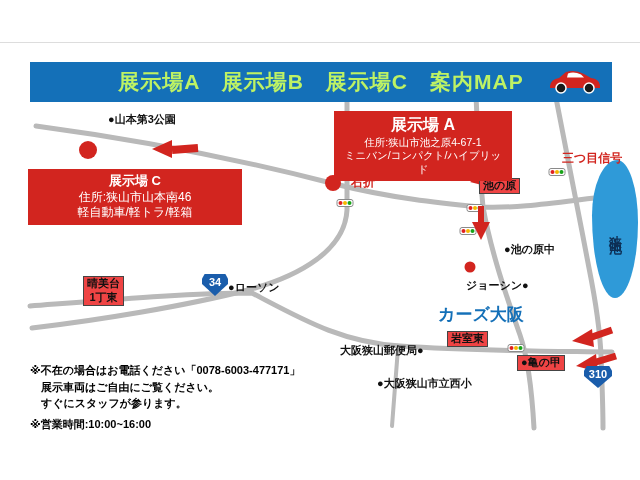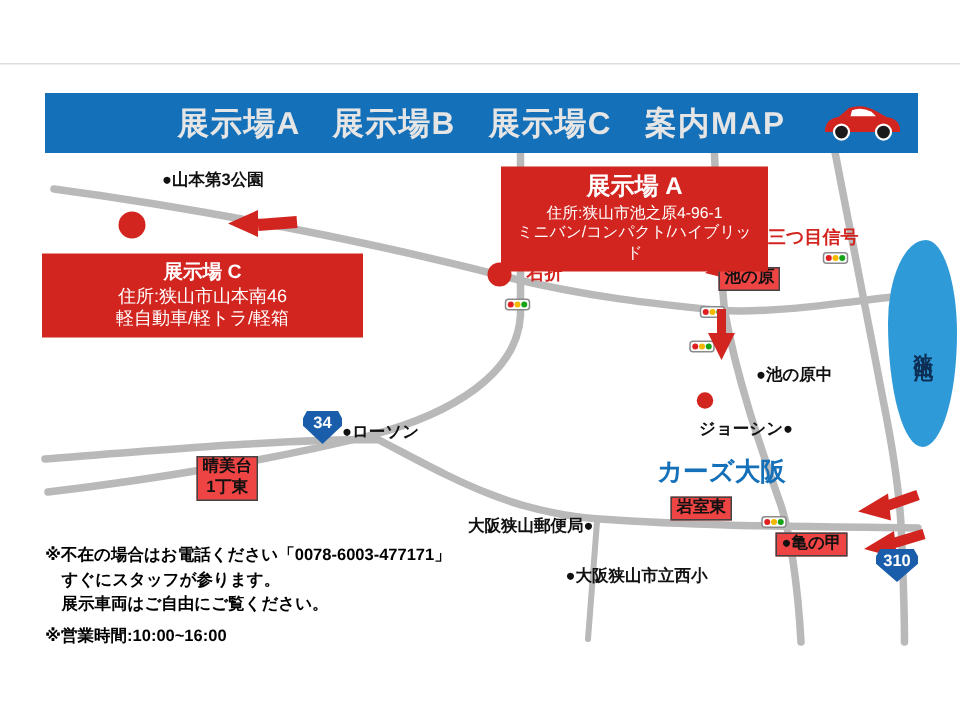--- a/index.html
+++ b/index.html
@@ -8,21 +8,21 @@
     font-family:"Liberation Sans","DejaVu Sans",sans-serif;
   }
   .topline{position:absolute;left:0;top:42px;width:640px;height:1px;background:#ddd;}
 
   
   .header{
     position:absolute;left:30px;top:62px;width:582px;height:40px;z-index:6;
     background:var(--header_blue,#1470b8);
     display:flex;align-items:center;justify-content:center;
   }
-  .header-title{color:#e5e5e5;font-weight:bold;font-size:21px;letter-spacing:1px;white-space:nowrap;}
+  .header-title{color:#bef264;font-weight:bold;font-size:21px;letter-spacing:1px;white-space:nowrap;}
   .car-wrap{position:absolute;right:8px;top:5px;}
 
   
   .maplayer{position:absolute;left:0;top:0;z-index:1;}
   .road{fill:none;stroke:var(--road_gray,#b9b9b9);stroke-width:5;stroke-linecap:round;}
   .road.thin{stroke-width:4;}
   .tl-box{fill:#fff;stroke:#8a8a8a;stroke-width:1;}
   .redfill{fill:var(--accent_red,#d2251f);}
   .redline{stroke:var(--accent_red,#d2251f);fill:none;}
 
@@ -148,51 +148,51 @@
         <path d="M6 19 Q7 12 15 11 L22 5 Q31 2 40 7 L47 11 Q55 12 56 18 L56 21 L6 21 Z" fill="#d2251f"></path>
         <path d="M24 6.5 Q30 4 37 7.5 L40 10.5 L23 10.5 Z" fill="#ffffff"></path>
         <circle cx="17" cy="21" r="5" fill="#1a1a1a" stroke="#fff" stroke-width="1.5"></circle>
         <circle cx="45" cy="21" r="5" fill="#1a1a1a" stroke="#fff" stroke-width="1.5"></circle>
       </svg>
     </span>
   </div>
 
   <div class="site-box" id="site-a">
     <div class="site-name">展示場 A</div>
-    <div>住所:狭山市池之原4-96-1</div>
+    <div>住所:狭山市池之原4-67-1</div>
     <div>ミニバン/コンパクト/ハイブリッド</div>
   </div>
 
   <div class="site-box" id="site-c">
     <div class="site-name">展示場 C</div>
     <div>住所:狭山市山本南46</div>
     <div>軽自動車/軽トラ/軽箱</div>
   </div>
 
 
   <div class="lbl" style="left:96px;top:112px;margin-left:12px;">●山本第3公園</div>
-  <div class="lbl red" style="left:512px;top:150px;">三つ目信号</div>
+  <div class="lbl red" style="left:562px;top:150px;">三つ目信号</div>
   <div class="lbl red" style="left:351px;top:174px;">右折</div>
   <div class="lbl boxed" style="left:479px;top:178px;">池の原</div>
   <div class="lbl" style="left:504px;top:242px;">●池の原中</div>
   <div class="lbl" style="left:466px;top:278px;">ジョーシン●</div>
   <div class="lbl blue-big" style="left:438px;top:303px;">カーズ大阪</div>
   <div class="lbl" style="left:228px;top:280px;">●ローソン</div>
-  <div class="lbl boxed center" style="left:83px;top:304px;margin-left:48px;">
+  <div class="lbl boxed center" style="left:83px;top:276px;">
     <div>晴美台</div>
     <div>1丁東</div>
   </div>
-  <div class="lbl" style="left:312px;top:343px;">大阪狭山郵便局●</div>
+  <div class="lbl" style="left:340px;top:343px;">大阪狭山郵便局●</div>
   <div class="lbl boxed" style="left:447px;top:331px;">岩室東</div>
   <div class="lbl boxed" style="left:517px;top:355px;">●亀の甲</div>
   <div class="lbl" style="left:377px;top:376px;">●大阪狭山市立西小</div>
 
   <div class="shield" style="left:202px;top:274px;">34</div>
   <div class="shield" style="left:584px;top:366px;width:28px;">310</div>
 
   <div class="notes">
     <div>※不在の場合はお電話ください「0078-6003-477171」</div>
+    <div>　展示車両はご自由にご覧ください。</div>
     <div>　すぐにスタッフが参ります。</div>
-    <div>　展示車両はご自由にご覧ください。</div>
     <div class="gap">※営業時間:10:00~16:00</div>
   </div>
 
 </div>
 
 </body></html>

